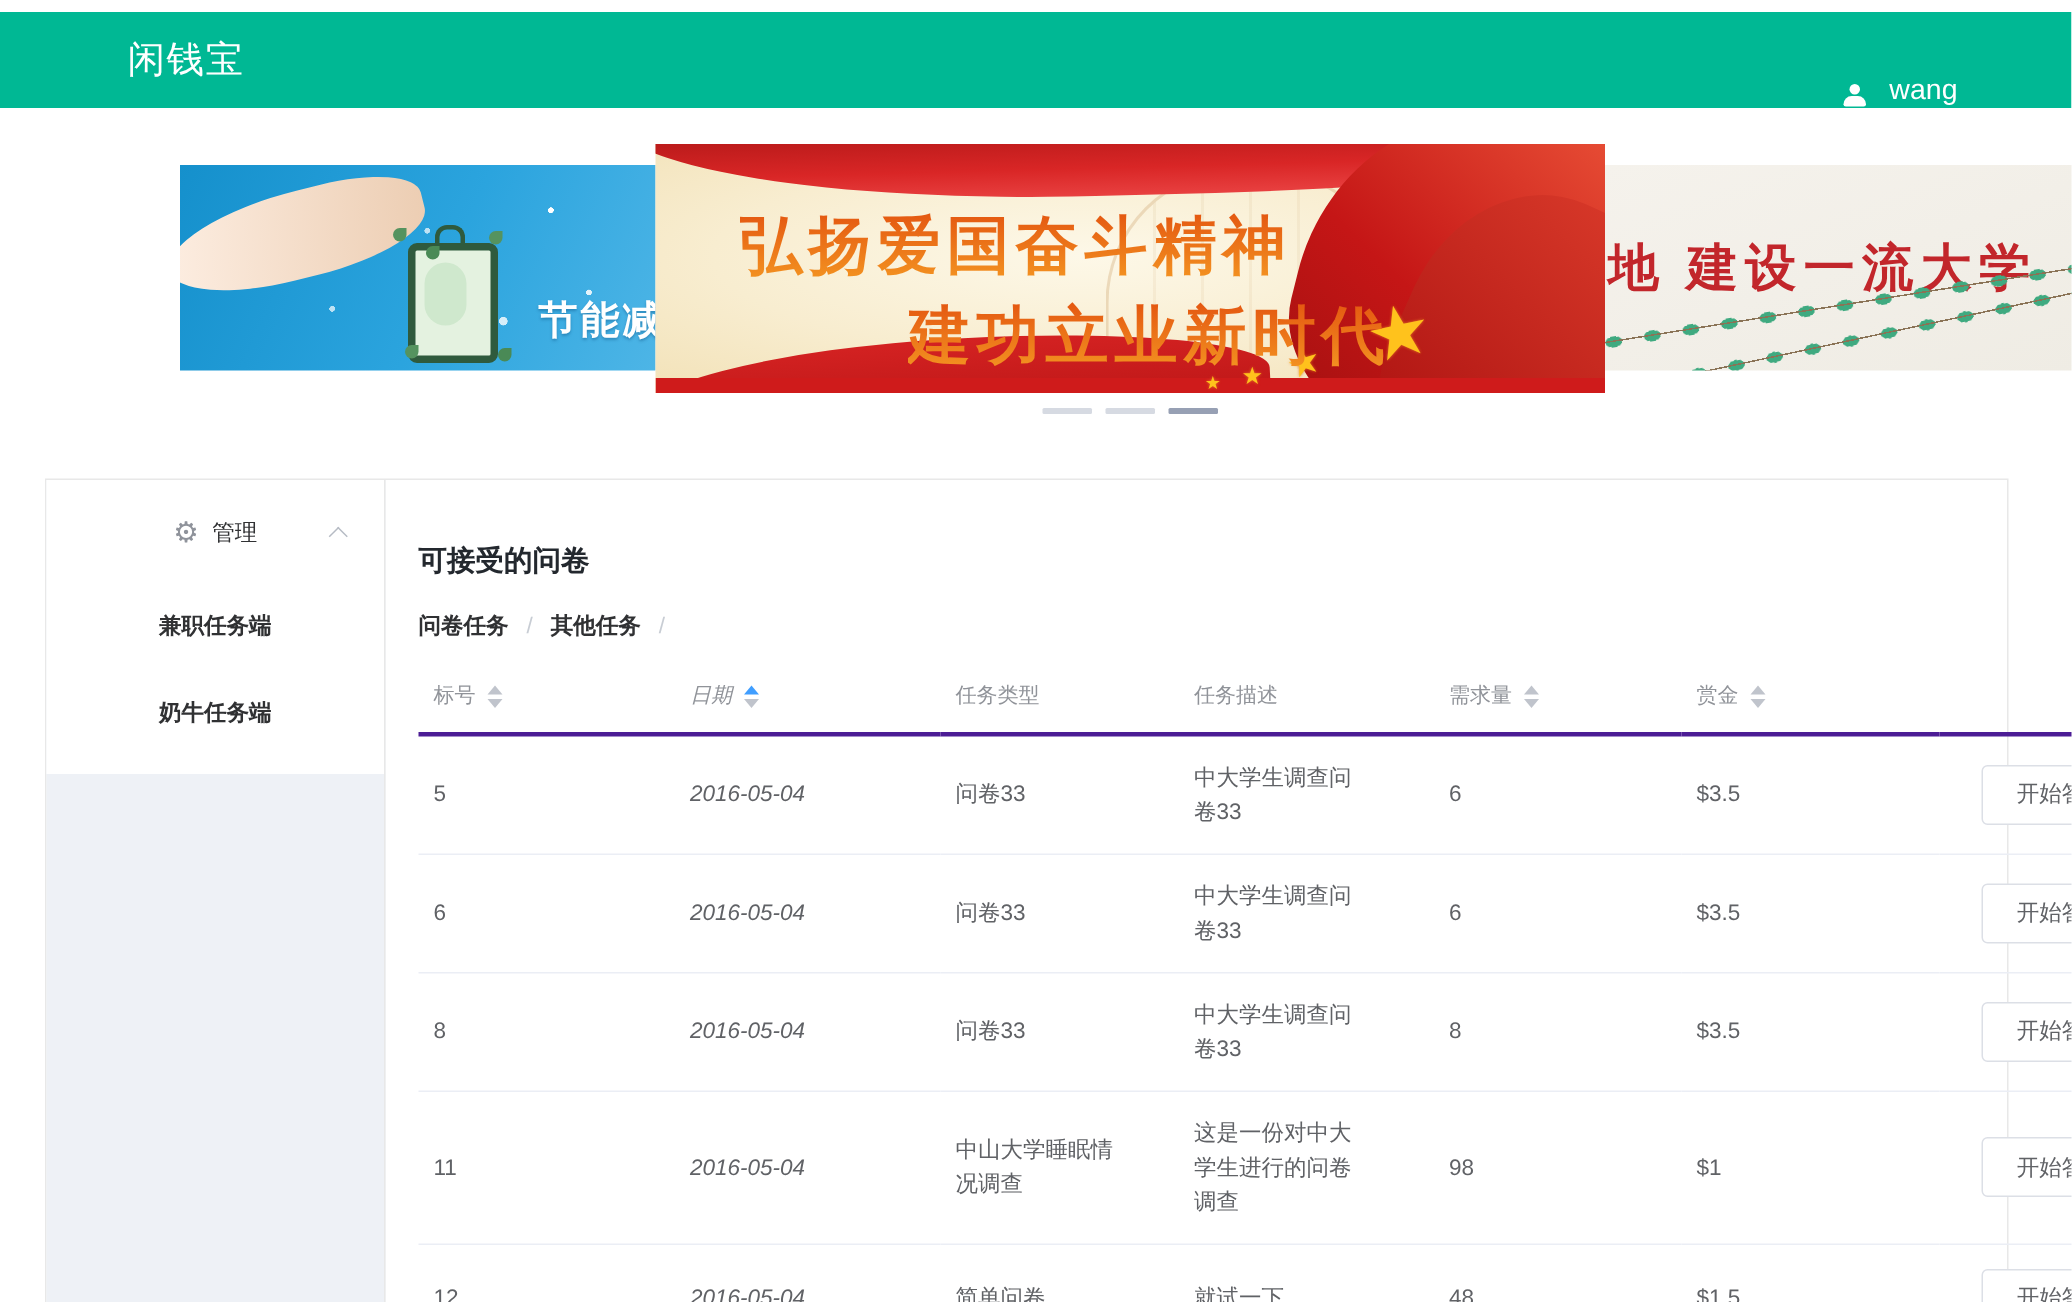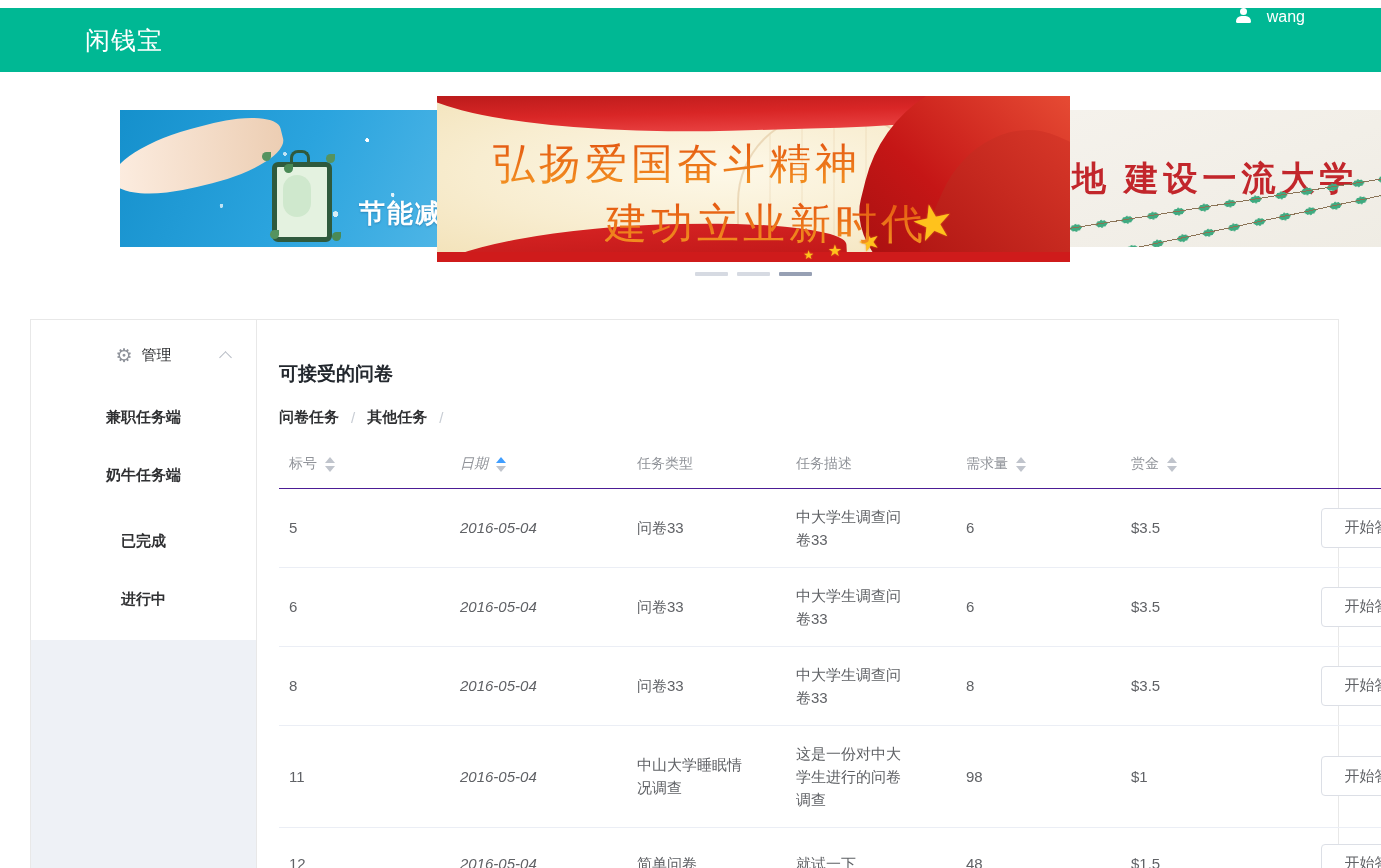--- a/index.html
+++ b/index.html
@@ -3,21 +3,21 @@
 <meta charset="utf-8">
 <style>
   html,body{margin:0;padding:0;}
   body{
     width:1381px;height:868px;position:relative;overflow:hidden;
     background:#ffffff;font-family:"Liberation Sans","DejaVu Sans",sans-serif;
   }
   
   .topbar{position:absolute;top:8px;left:0;width:100%;height:64px;background:var(--header-bg,#00b894);}
   .brand{position:absolute;left:85px;top:0;height:64px;line-height:64px;font-size:25px;color:#fff;letter-spacing:1px;}
-  .userbox{position:absolute;right:76px;top:0;height:64px;display:flex;align-items:flex-start;gap:16px;color:#fff;font-size:16px;cursor:pointer;}
+  .userbox{position:absolute;right:76px;top:0;height:64px;display:flex;align-items:flex-end;gap:16px;color:#fff;font-size:19px;cursor:pointer;}
   .user-ico{width:15px;height:16px;position:relative;display:inline-block;}
   .user-ico::before{content:"";position:absolute;top:0;left:4px;width:7px;height:7px;border-radius:50%;background:#fff;}
   .user-ico::after{content:"";position:absolute;bottom:1px;left:0;width:15px;height:7px;border-radius:7px 7px 2px 2px;background:#fff;}
   
   .carousel{position:absolute;top:0;left:0;width:1381px;height:290px;}
   .slide{position:absolute;overflow:hidden;}
   .slide-left{left:120px;top:110px;width:317px;height:137px;z-index:1;
     background:
       radial-gradient(circle 2px at 78% 22%, #ffffff 90%, transparent),
       radial-gradient(circle 2px at 86% 62%, rgba(255,255,255,.85) 90%, transparent),
@@ -50,21 +50,21 @@
     background:linear-gradient(#d42222,#b31212);border-radius:52% 48% 0 0/46px 30px 0 0;transform:rotate(-3deg);}
   .strip-bottom{position:absolute;left:0;bottom:0;width:100%;height:10px;background:#cf1b1b;}
   .arch{position:absolute;left:300px;top:16px;width:190px;height:132px;opacity:.45;
     border:2px solid #d9b98c;border-bottom:none;border-radius:90px 90px 0 0;
     background:repeating-linear-gradient(90deg,transparent 0 30px,rgba(217,185,140,.35) 30px 32px);}
   .star{position:absolute;color:var(--star-gold,#ffc21c);text-shadow:0 0 2px #e67e22;line-height:1;font-family:"DejaVu Sans",sans-serif;}
   .star.s1{font-size:48px;right:116px;bottom:16px;transform:rotate(-12deg);}
   .star.s2{font-size:25px;right:190px;bottom:8px;transform:rotate(-18deg);}
   .star.s3{font-size:16px;right:228px;bottom:3px;}
   .star.s4{font-size:12px;right:256px;bottom:1px;}
-  .sc-line{position:absolute;font-family:"Liberation Serif","DejaVu Serif",serif;font-weight:normal;font-size:42px;letter-spacing:4px;white-space:nowrap;
+  .sc-line{position:absolute;font-family:"Liberation Serif","DejaVu Serif",serif;font-weight:bold;font-size:42px;letter-spacing:4px;white-space:nowrap;
     background:linear-gradient(#e2500f,#f59a23);-webkit-background-clip:text;background-clip:text;color:transparent;}
   .sc-line.l1{left:56px;top:40px;}
   .sc-line.l2{left:168px;top:100px;}
   .slide-right{left:1070px;top:110px;width:317px;height:137px;z-index:1;
     background:linear-gradient(160deg,#f5f2ec,#efece4);}
   .sr-txt{position:absolute;left:2px;top:46px;font-family:"Liberation Serif","DejaVu Serif",serif;font-weight:bold;font-size:34px;
     color:var(--accent-red,#c2262b);letter-spacing:5px;white-space:nowrap;}
   .vine{position:absolute;height:14px;width:330px;
     background-image:
       linear-gradient(to bottom, transparent 6px, #8a7356 6px, #8a7356 7px, transparent 7px),
@@ -94,21 +94,21 @@
   .clip-ico{width:14px;height:17px;background:#9aa0a8;border-radius:2px;position:relative;display:inline-block;margin-right:9px;}
   .clip-ico::before{content:"";position:absolute;top:-2px;left:3.5px;width:7px;height:4px;background:#7d828b;border-radius:1px;}
   .clip-ico::after{content:"";position:absolute;left:3px;right:3px;top:7px;height:1.5px;background:#fff;box-shadow:0 4px 0 #fff;}
   
   .content{flex:1;padding:28px 24px 0 22px;box-sizing:border-box;}
   .page-title{font-size:19px;font-weight:bold;color:#23282e;}
   .tabs{margin-top:21px;display:flex;align-items:center;gap:12px;font-size:15px;font-weight:bold;color:#303133;}
   .tab{cursor:pointer;}
   .tab-sep{color:#c8cdd4;font-weight:normal;}
   table.task{border-collapse:collapse;table-layout:fixed;width:1037px;margin-top:13px;}
-  table.task th{font-weight:normal;color:#909399;font-size:14px;text-align:left;padding:15px 10px;border-bottom:1px solid #4c1d95;}
+  table.task th{font-weight:normal;color:#909399;font-size:14px;text-align:left;padding:15px 10px;border-bottom:3px solid #4c1d95;}
   table.task td{font-size:15px;color:#606266;padding:16px 10px;border-bottom:1px solid #ebeef5;vertical-align:middle;line-height:23px;}
   .col-id{width:151px;} .col-date{width:157px;font-style:italic;} .col-type{width:139px;} .col-desc{width:150px;}
   .col-demand{width:145px;} .col-reward{width:152px;} .col-action{width:143px;}
   .col-desc .cell{max-width:118px;}
   .col-type .cell{max-width:119px;}
   .caret-wrapper{display:inline-flex;flex-direction:column;align-items:center;justify-content:space-between;
     height:15px;width:12px;vertical-align:middle;margin-left:7px;cursor:pointer;}
   .sort-up{width:0;height:0;border-left:5px solid transparent;border-right:5px solid transparent;border-bottom:6px solid #c0c4cc;}
   .sort-down{width:0;height:0;border-left:5px solid transparent;border-right:5px solid transparent;border-top:6px solid #c0c4cc;}
   .caret-wrapper.asc .sort-up{border-bottom-color:var(--sort-active,#409eff);}
@@ -164,24 +164,20 @@
   <aside class="sidebar">
     <nav class="menu">
       <div class="menu-item">
         <span class="mi-icon">⚙</span>
         <span>管理</span>
         <span class="caret up"></span>
       </div>
       <div class="submenu">
         <div class="submenu-item">兼职任务端</div>
         <div class="submenu-item">奶牛任务端</div>
-      </div>
-      <div class="submenu">
-        <div class="submenu-item">已完成</div>
-        <div class="submenu-item">进行中</div>
       </div>
     </nav>
   </aside>
 
   <main class="content">
     <h1 class="page-title">可接受的问卷</h1>
     <div class="tabs">
       <span class="tab">问卷任务</span>
       <span class="tab-sep">/</span>
       <span class="tab">其他任务</span>

